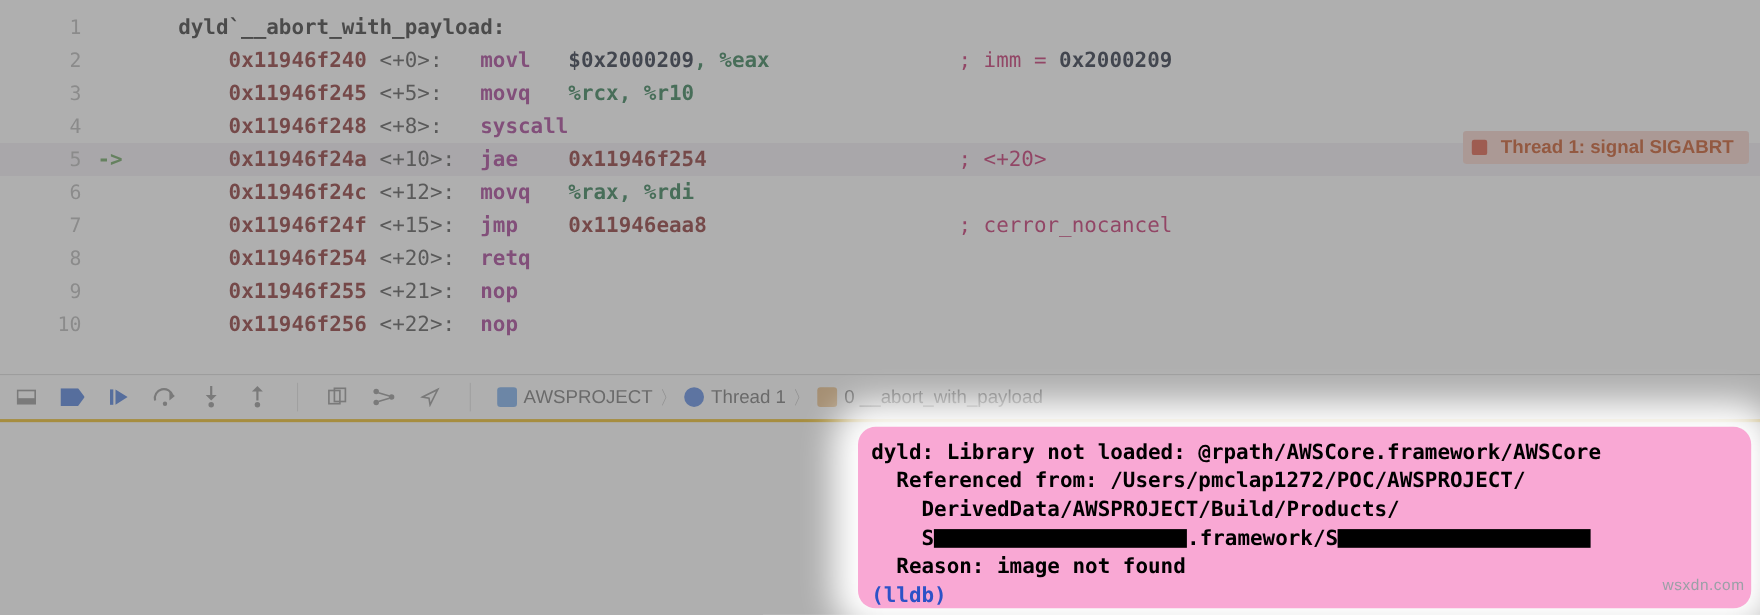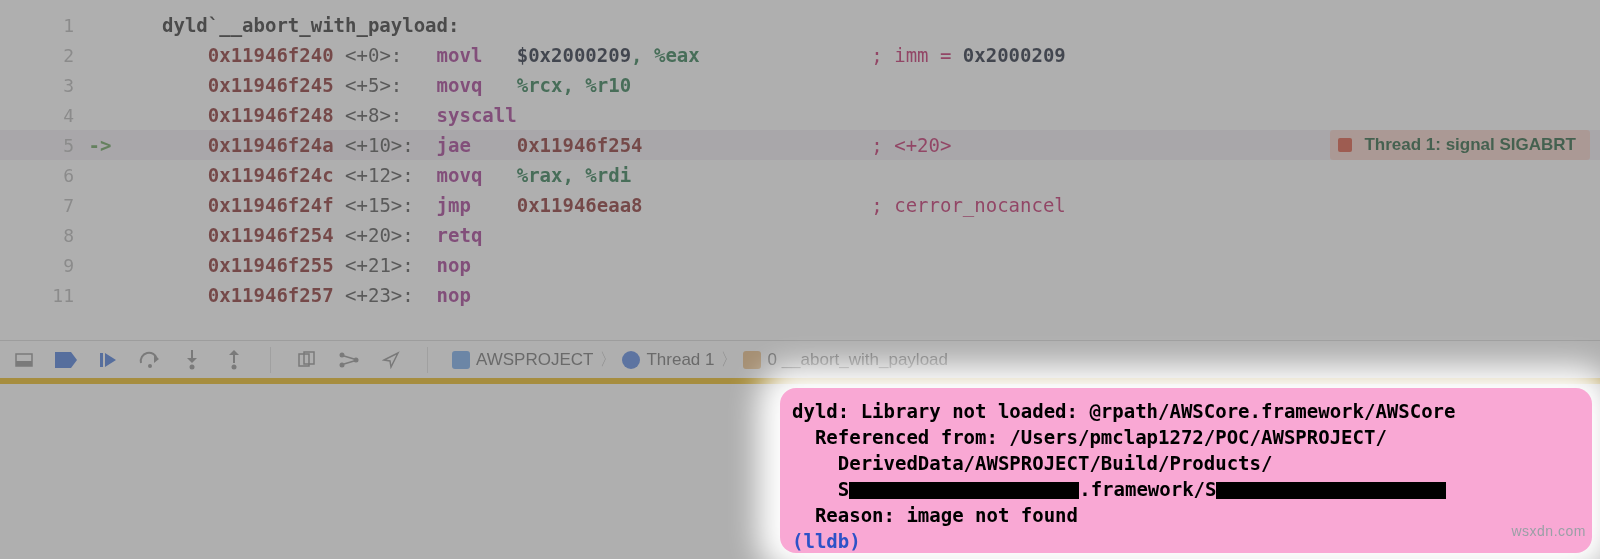--- a/index.html
+++ b/index.html
@@ -59,43 +59,43 @@
   .oplab { color: #444; }
   .opname { color: #9b2b8a; font-weight: bold; }
   .reg { color: #1b6f42; font-weight: bold; }
   .num { color: #0f172a; font-weight: bold; }
   .cmt { color: #be185d; text-align: right; }
   .head { color: #222; font-weight: bold; }
 
   .thread-badge {
     position: absolute;
     right: 10px;
-    top: 130px;
+    top: 119px;
     height: 30px;
     line-height: 30px;
     background: #f6cfc6;
-    color: #14532d;
+    color: #c2410c;
     padding: 0 14px 0 34px;
     border-radius: 3px;
     font-family: -apple-system, "Helvetica Neue", sans-serif;
     font-size: 17px;
     font-weight: 600;
   }
   .thread-badge::before{
     content:"";
     position:absolute;
     left:8px; top:8px;
     width:14px; height:14px;
     background:#d9482f;
     border-radius:2px;
   }
 
   .toolbar {
     border-top: 1px solid #d8d8d8;
-    border-bottom: 6px solid #eab308;
+    border-bottom: 3px solid #eab308;
     height: 44px;
     display: flex;
     align-items: center;
     gap: 18px;
     padding: 0 12px;
     background: #fff;
     font-family: -apple-system, "Helvetica Neue", sans-serif;
     font-size: 17px;
     color: #555;
   }
@@ -219,26 +219,26 @@
     <span class="arrow-col"></span>
     <span class="code">    <span class="addr">0x11946f254</span> <span class="oplab">&lt;+20&gt;:</span>  <span class="opname">retq</span></span>
   </div>
 
   <div class="line">
     <span class="gutter">9</span>
     <span class="arrow-col"></span>
     <span class="code">    <span class="addr">0x11946f255</span> <span class="oplab">&lt;+21&gt;:</span>  <span class="opname">nop</span></span>
   </div>
 
-
-  <div class="line">
-    <span class="gutter">11</span>
-    <span class="arrow-col"></span>
-    <span class="code">    <span class="addr">0x11946f257</span> <span class="oplab">&lt;+23&gt;:</span>  <span class="opname">nop</span></span>
-  </div>
+  <div class="line">
+    <span class="gutter">10</span>
+    <span class="arrow-col"></span>
+    <span class="code">    <span class="addr">0x11946f256</span> <span class="oplab">&lt;+22&gt;:</span>  <span class="opname">nop</span></span>
+  </div>
+
 </div>
 
 <div class="thread-badge">Thread 1: signal SIGABRT</div>
 
 <div class="toolbar">
   <span class="ico gray">
     <svg width="18" height="18" viewBox="0 0 18 18">
         <rect x="1" y="3" width="16" height="12" fill="none" stroke="#8a8a8a" stroke-width="1.5"></rect>
         <rect x="1" y="10" width="16" height="5" fill="#8a8a8a"></rect>
       </svg>

